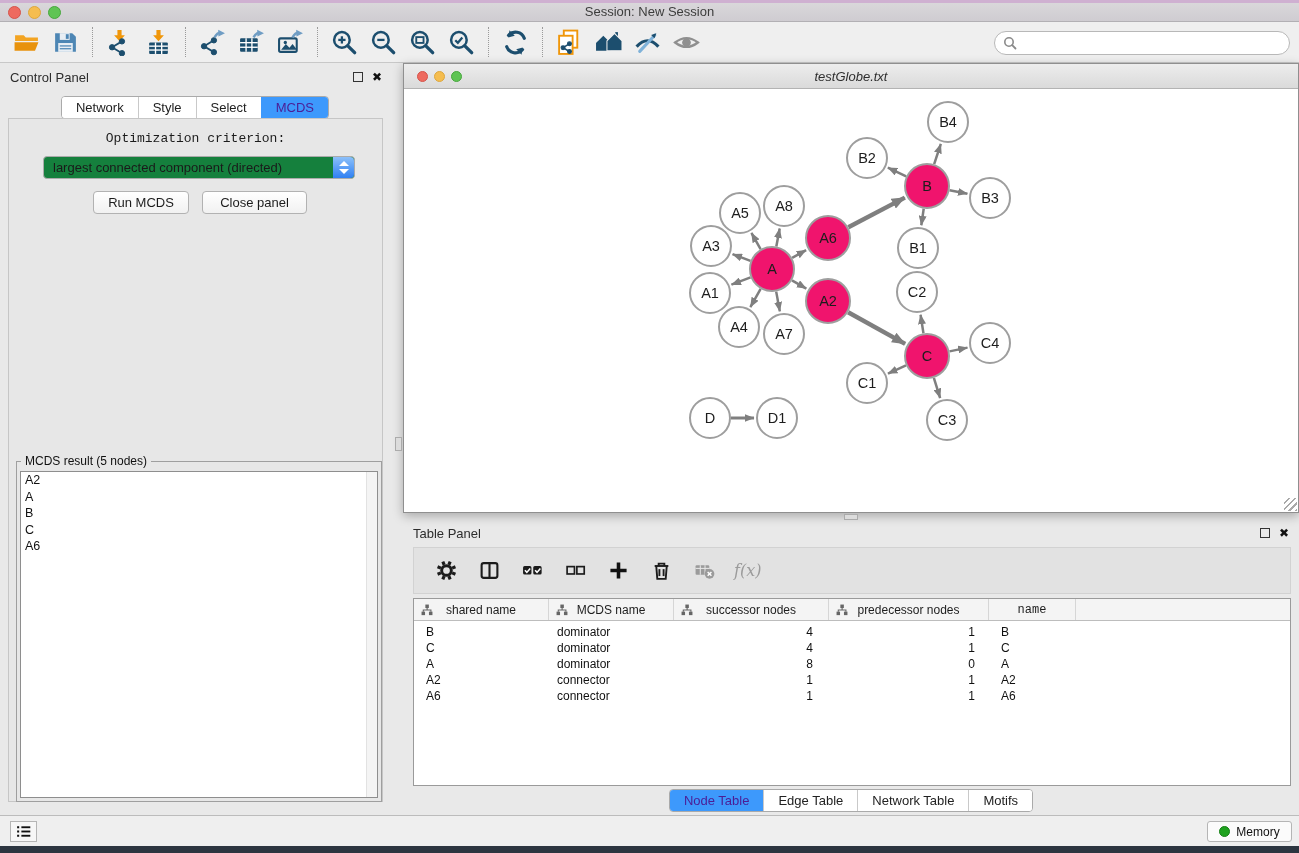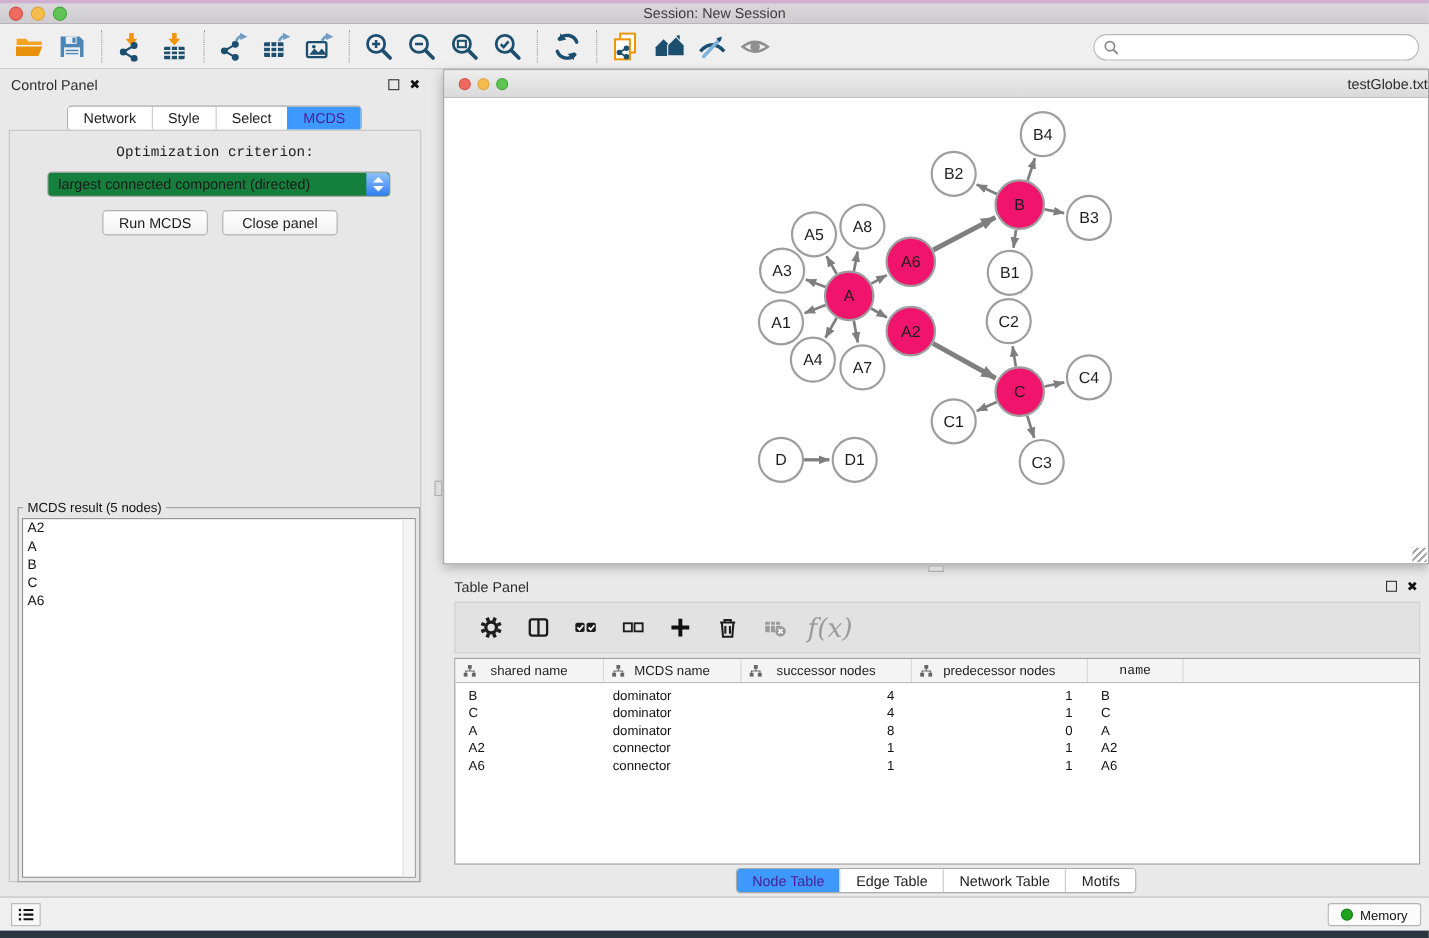--- a/index.html
+++ b/index.html
@@ -59,34 +59,34 @@
   .mcds-list .track { position:absolute; top:0; right:0; bottom:0; width:11px; background:#f4f4f4; border-left:1px solid #e2e2e2; }
   .mcds-item { font-size:12.5px; line-height:16.5px; padding-left:4px; color:#111; }
 
   
   .net-window { position:absolute; left:403px; top:63px; width:896px; height:450px; background:#fff; border:1px solid #8f8f8f; box-shadow:0 3px 10px rgba(0,0,0,.28); }
   .net-titlebar { position:absolute; left:0; top:0; right:0; height:25px; background:linear-gradient(#ededed,#dadada); border-bottom:1px solid #b3b3b3; }
   .ntl { position:absolute; top:7px; width:11px; height:11px; border-radius:50%; }
   .ntl.red { left:13px; background:#ee6a5f; border:1px solid #d5544b; }
   .ntl.yel { left:30px; background:#f5bd4f; border:1px solid #dda73e; }
   .ntl.grn { left:47px; background:#5fc454; border:1px solid #47a73d; }
-  .net-title { position:absolute; left:0; right:0; top:5px; text-align:right; font-size:13px; color:#2e2e2e; }
+  .net-title { position:absolute; left:0; right:0; top:5px; text-align:center; font-size:13px; color:#2e2e2e;font-style:italic; }
   .net-canvas { position:absolute; left:0; top:25px; right:0; bottom:0; background:#fff; }
   .resize-grip { position:absolute; right:1px; bottom:1px; width:13px; height:13px;
     background:repeating-linear-gradient(135deg, transparent 0 3px, #a9a9a9 3px 4.5px); }
   .vgrip { position:absolute; left:395px; top:437px; width:7px; height:14px; background:#dcdcdc; border:1px solid #ababab; }
   .hgrip { position:absolute; left:844px; top:514px; width:14px; height:6px; background:#dcdcdc; border:1px solid #ababab; }
 
   
   .table-panel { position:absolute; left:403px; top:520px; width:896px; height:295px; }
   .tp-head { position:absolute; top:6px; left:10px; right:10px; height:18px; font-size:13px; color:#2d2d2d; }
   .tp-toolbar { position:absolute; top:27px; left:10px; right:8px; height:47px; background:#e2e2e2; border:1px solid #d2d2d2; display:flex; align-items:center; padding-left:19px; gap:17px; }
   .tp-toolbar .tpbtn { width:26px; height:26px; display:flex; align-items:center; justify-content:center; }
   .tp-toolbar .tpbtn svg { width:21px; height:21px; }
-  .fx { font-family:"DejaVu Serif","Liberation Serif",serif; font-style:italic; font-size:24px; color:#9b9b9b; }
+  .fx { font-family:"DejaVu Serif","Liberation Serif",serif; font-style:italic; font-size:16px; color:#9b9b9b; }
 
   .node-table { position:absolute; top:78px; left:10px; right:8px; height:188px; background:#fff; border:1px solid #9a9a9a; overflow:hidden; }
   .thead { display:flex; height:22px; background:#f4f4f4; border-bottom:1px solid #bdbdbd; }
   .th { position:relative; border-right:1px solid #d6d6d6; font-size:12px; color:#1d1d1d; display:flex; align-items:center; justify-content:center; }
   .th svg { position:absolute; left:7px; top:5px; width:12px; height:12px; }
   .trow { display:flex; height:16px; }
   .td { font-size:12px; line-height:16px; color:#111; white-space:nowrap; overflow:hidden; }
   .c0 { width:135px; padding-left:12px; }
   .c1 { width:125px; padding-left:8px; }
   .c2 { width:155px; text-align:right; padding-right:16px; }

